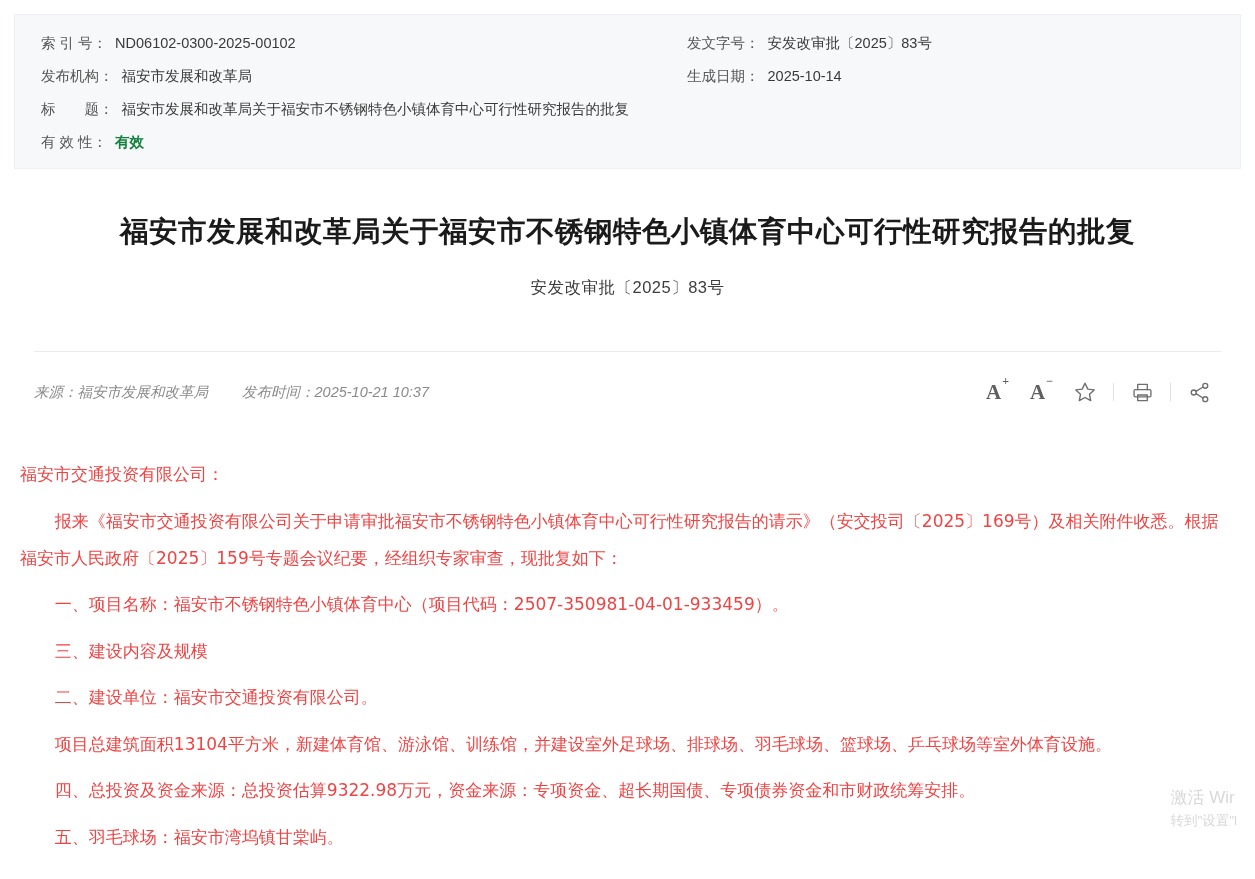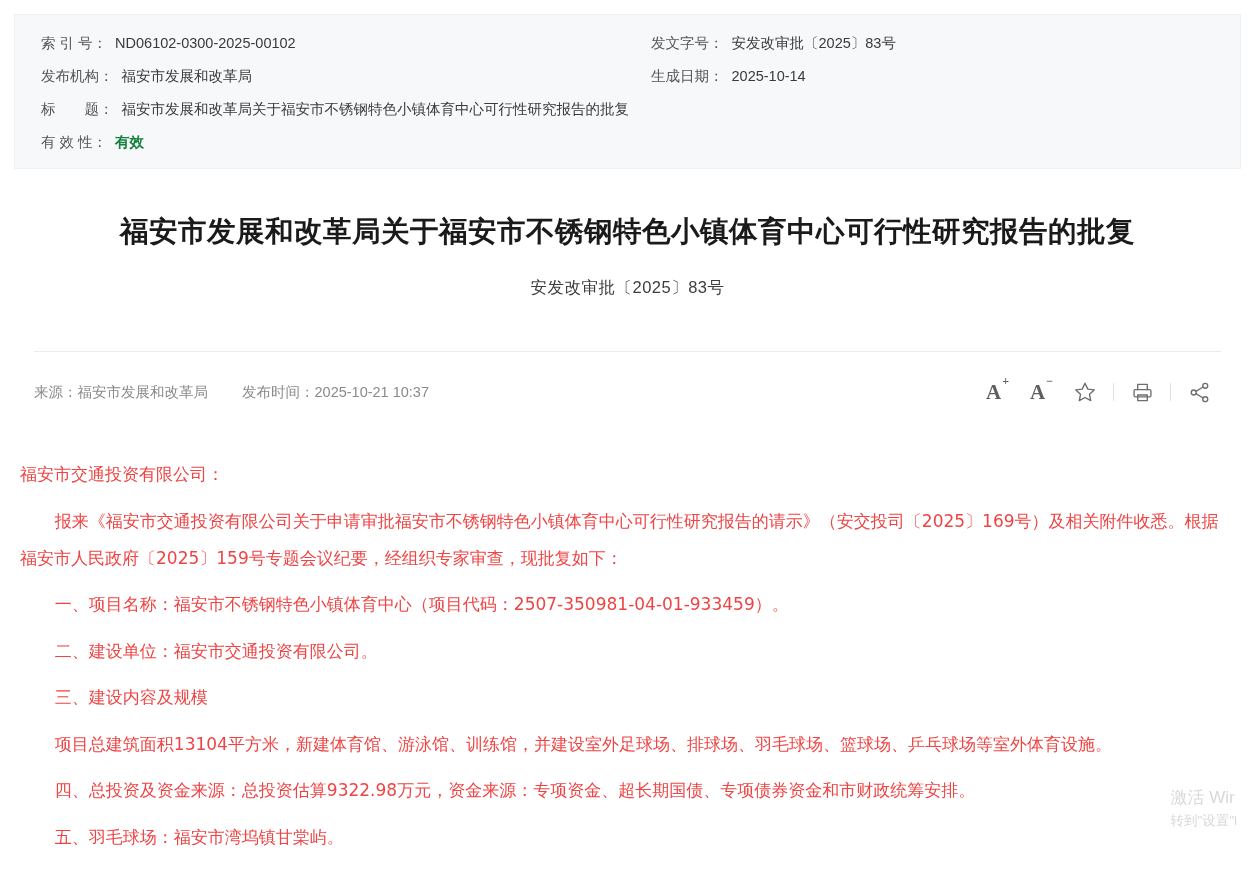--- a/index.html
+++ b/index.html
@@ -25,20 +25,21 @@
     margin: 14px 14px 0 14px;
     background: #f7f8fa;
     border: 1px solid #eef0f3;
     padding: 18px 26px 14px 26px;
     box-sizing: border-box;
   }
   .meta-row {
     display: flex;
     align-items: flex-start;
     margin-bottom: 13px;
+    gap: 36px;
   }
   .meta-row:last-child { margin-bottom: 2px; }
   .meta-cell {
     display: flex;
     align-items: baseline;
     font-size: 14.5px;
     line-height: 20px;
     color: #4b4b4b;
   }
   .meta-cell.left { width: 610px; flex: none; }
@@ -89,21 +90,21 @@
     align-items: center;
     justify-content: space-between;
     height: 44px;
   }
   .source-left {
     display: flex;
     align-items: center;
     font-size: 14.5px;
     color: #8a8a8a;
   }
-  .source-left .seg { margin-right: 34px; white-space: nowrap; }
+  .source-left .seg { margin-right: 34px; white-space: nowrap; font-style: italic; }
   .source-left .seg:last-child { margin-right: 0; }
   .source-left .val { color: #8a8a8a; }
 
   .tools {
     display: flex;
     align-items: center;
     color: #6e6e6e;
   }
   .tool {
     width: 44px;
@@ -261,22 +262,22 @@
           </svg>
         </span>
       </div>
     </div>
   </div>
 
   <div class="body-wrap">
     <p class="salutation">福安市交通投资有限公司：</p>
     <p class="indent">报来《福安市交通投资有限公司关于申请审批福安市不锈钢特色小镇体育中心可行性研究报告的请示》（安交投司〔2025〕169号）及相关附件收悉。根据福安市人民政府〔2025〕159号专题会议纪要，经组织专家审查，现批复如下：</p>
     <p class="indent">一、项目名称：福安市不锈钢特色小镇体育中心（项目代码：2507-350981-04-01-933459）。</p>
+    <p class="indent">三、建设内容及规模</p>
     <p class="indent">二、建设单位：福安市交通投资有限公司。</p>
-    <p class="indent">三、建设内容及规模</p>
     <p class="indent">项目总建筑面积13104平方米，新建体育馆、游泳馆、训练馆，并建设室外足球场、排球场、羽毛球场、篮球场、乒乓球场等室外体育设施。</p>
     <p class="indent">四、总投资及资金来源：总投资估算9322.98万元，资金来源：专项资金、超长期国债、专项债券资金和市财政统筹安排。</p>
     <p class="indent">五、羽毛球场：福安市湾坞镇甘棠屿。</p>
   </div>
 
   <div class="watermark">
     <div class="l1">激活 Wir</div>
     <div class="l2">转到"设置"l</div>
   </div>
 

